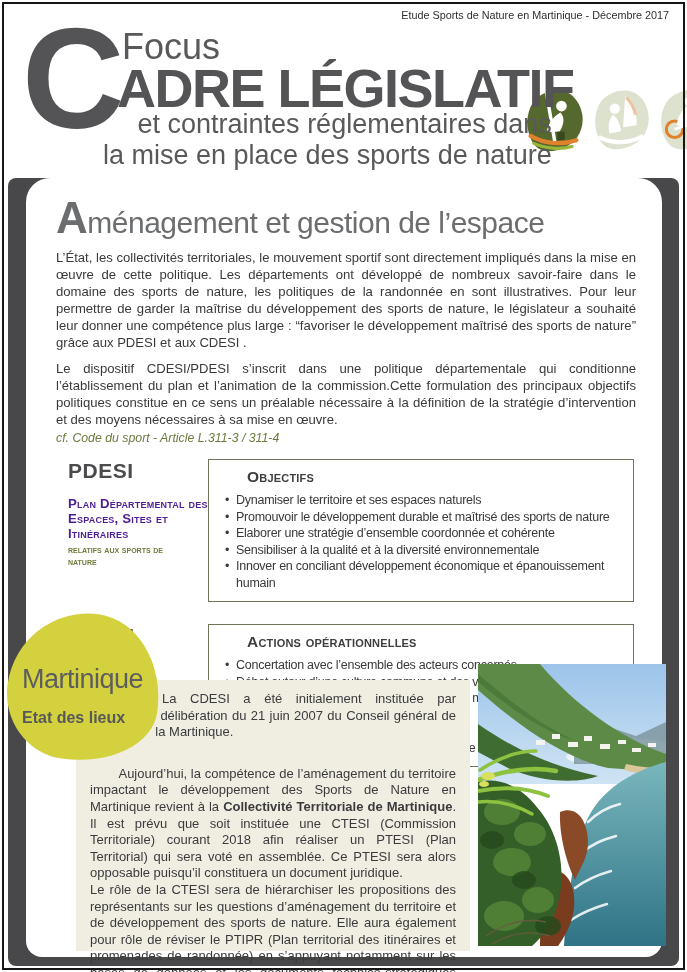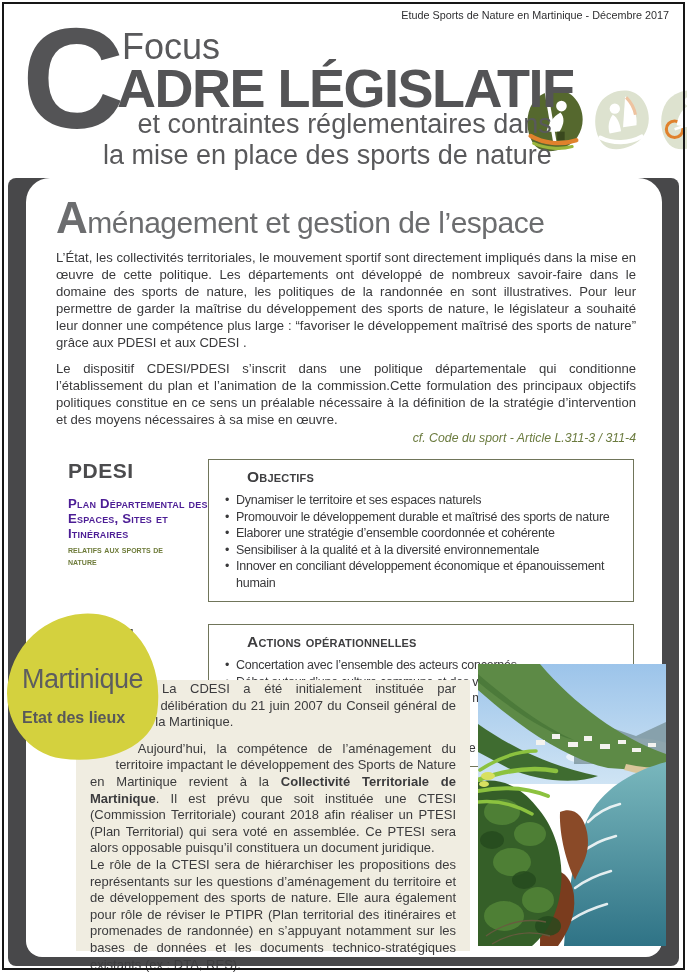--- a/index.html
+++ b/index.html
@@ -29,21 +29,21 @@
   .grey-panel{position:absolute;left:8px;top:178px;width:671px;height:788px;background:#48484a;border-radius:8px;z-index:1;}
   .card{position:absolute;left:26px;top:178px;width:636px;height:779px;background:#ffffff;
         border-radius:24px 24px 16px 16px;z-index:2;box-sizing:border-box;
         padding:16px 26px 0 30px;}
 
   .sec-heading{color:#6c6d6f;letter-spacing:-0.5px;line-height:1;margin:2px 0 0 0;}
   .sec-heading .initial{font-size:44px;font-weight:700;}
   .sec-heading .rest{font-size:30px;font-weight:400;}
 
   .body-p{font-size:13.1px;line-height:17px;text-align:justify;margin:9px 0 0 0;color:#39393b;}
-  .legal-ref{font-size:12.3px;font-style:italic;color:#6b7b3f;text-align:right;margin-top:3px;}
+  .legal-ref{font-size:12.3px;font-style:italic;color:#6b7b3f;text-align:left;margin-top:3px;}
 
   .row{display:flex;margin-top:14px;}
   .row.second{margin-top:22px;}
   .left-col{width:152px;flex-shrink:0;padding-left:12px;box-sizing:border-box;}
   .acronym{font-size:21px;font-weight:700;color:#4b4b4d;letter-spacing:0.5px;}
   .org-name{margin-top:14px;font-size:13.2px;line-height:1.12;color:#4c1d95;font-variant:small-caps;font-weight:700;letter-spacing:0.2px;}
   .org-tag{margin-top:3px;font-size:9.6px;line-height:1.2;color:#6e7b3a;font-variant:small-caps;font-weight:700;width:95px;}
   .box{flex:1;border:1px solid #70755a;padding:8px 13px 10px 13px;margin-right:2px;}
   .box-title{font-size:15.5px;color:#3e3e40;font-variant:small-caps;font-weight:700;letter-spacing:0.2px;margin-left:25px;}
   .box ul{margin:6px 0 0 0;padding:0 0 0 14px;list-style:none;}
@@ -51,25 +51,25 @@
   .box li::before{content:"•";position:absolute;left:-11px;}
 
   
   .blob{position:absolute;left:8px;top:613px;width:152px;height:148px;background:#d4d13e;
         border-radius:53% 47% 58% 42% / 55% 60% 40% 45%;transform:rotate(8deg);z-index:6;}
   .blob-text{position:absolute;left:22px;top:664px;z-index:7;}
   .blob-title{font-size:27px;color:#5d5d5f;letter-spacing:-0.5px;}
   .blob-sub{font-size:16px;font-weight:700;color:#58585a;margin-top:14px;}
 
   .beige{position:absolute;left:76px;top:680px;width:394px;height:271px;background:#f0ede1;z-index:3;
-         box-sizing:border-box;padding:1px 14px 8px 14px;font-size:13px;line-height:16.6px;
+         box-sizing:border-box;padding:11px 14px 8px 14px;font-size:13px;line-height:16.6px;
          text-align:justify;color:#3b3b3d;}
   .beige .float-spacer{float:left;width:88px;height:100px;shape-outside:circle(86px at -14px 0px);}
   .beige p{margin:0 0 0 0;}
-  .beige p + p{margin-top:10px;}
+  .beige p + p{margin-top:25px;}
   .beige p.cont{margin-top:0;}
   .beige b{font-weight:700;}
 
   .photo{position:absolute;left:478px;top:664px;width:188px;height:282px;z-index:5;overflow:hidden;}
   .photo svg{display:block;}
 </style>
 </head>
 <body>
 
 <div class="grey-panel"></div>

